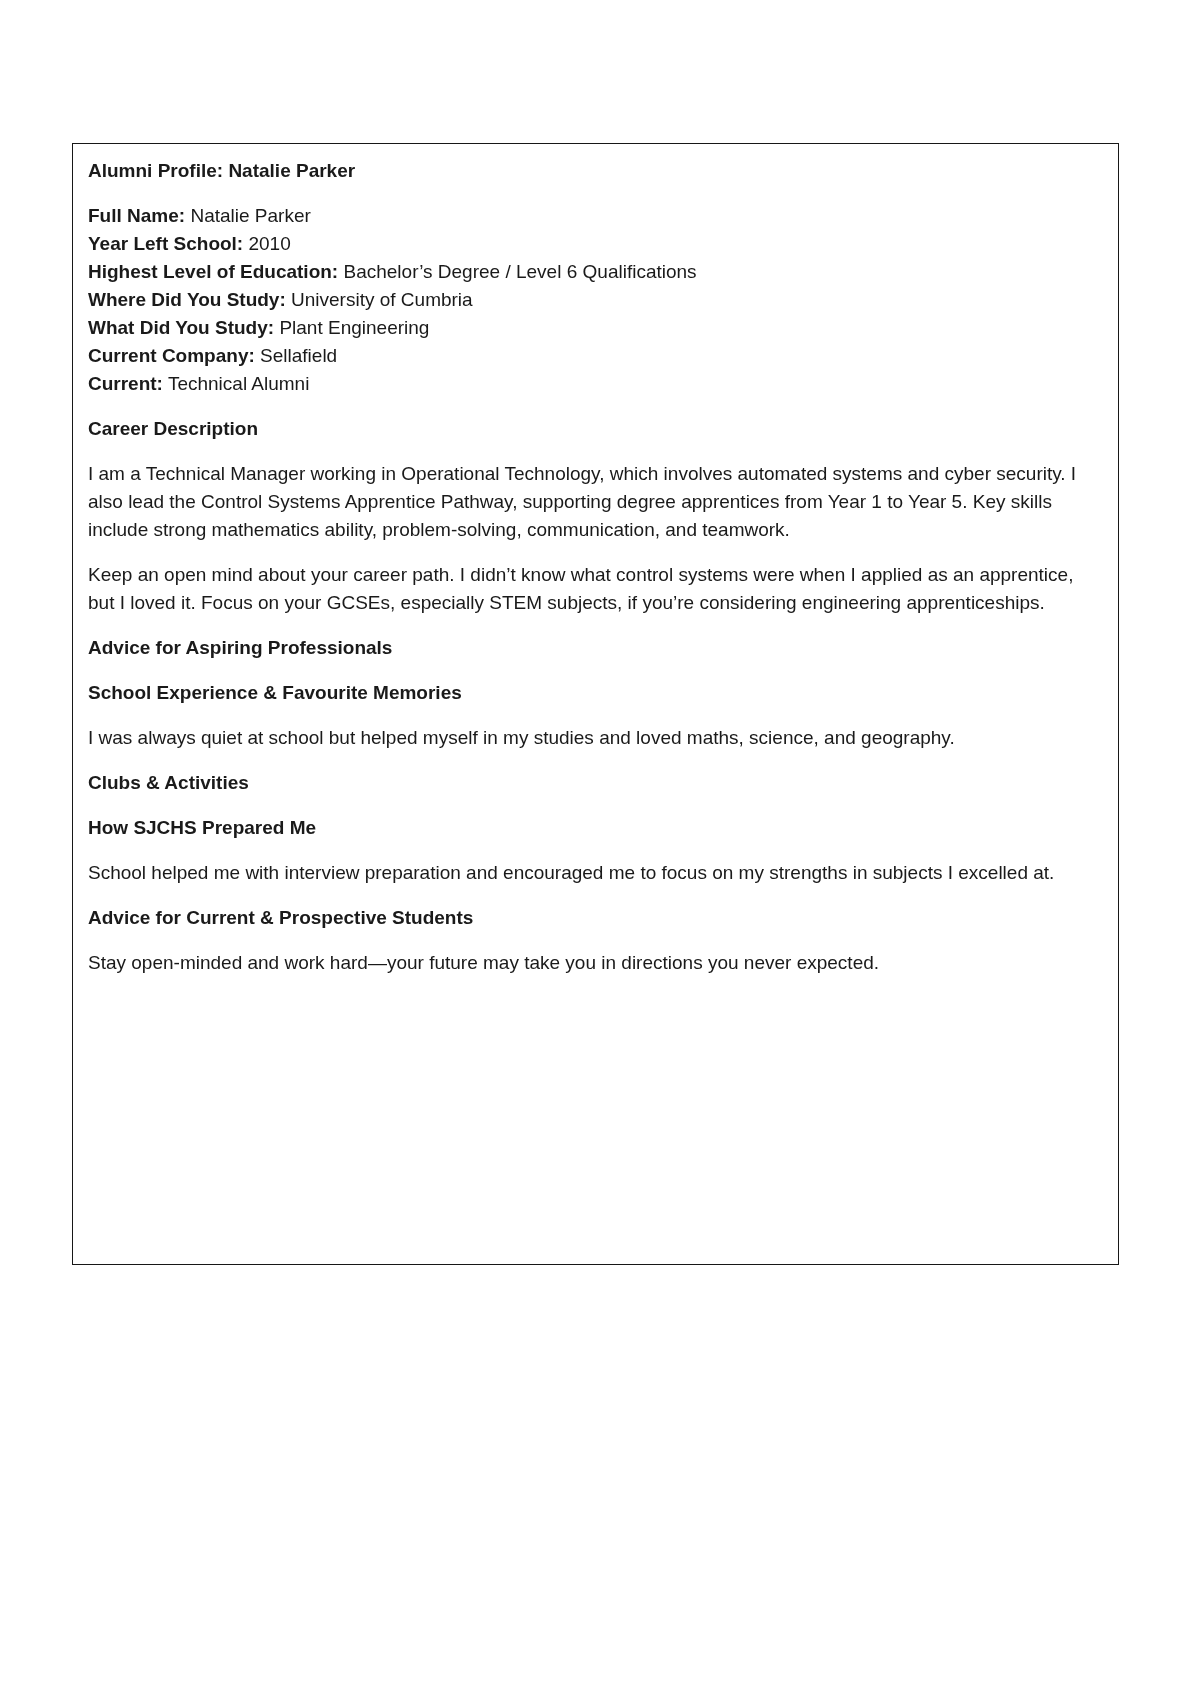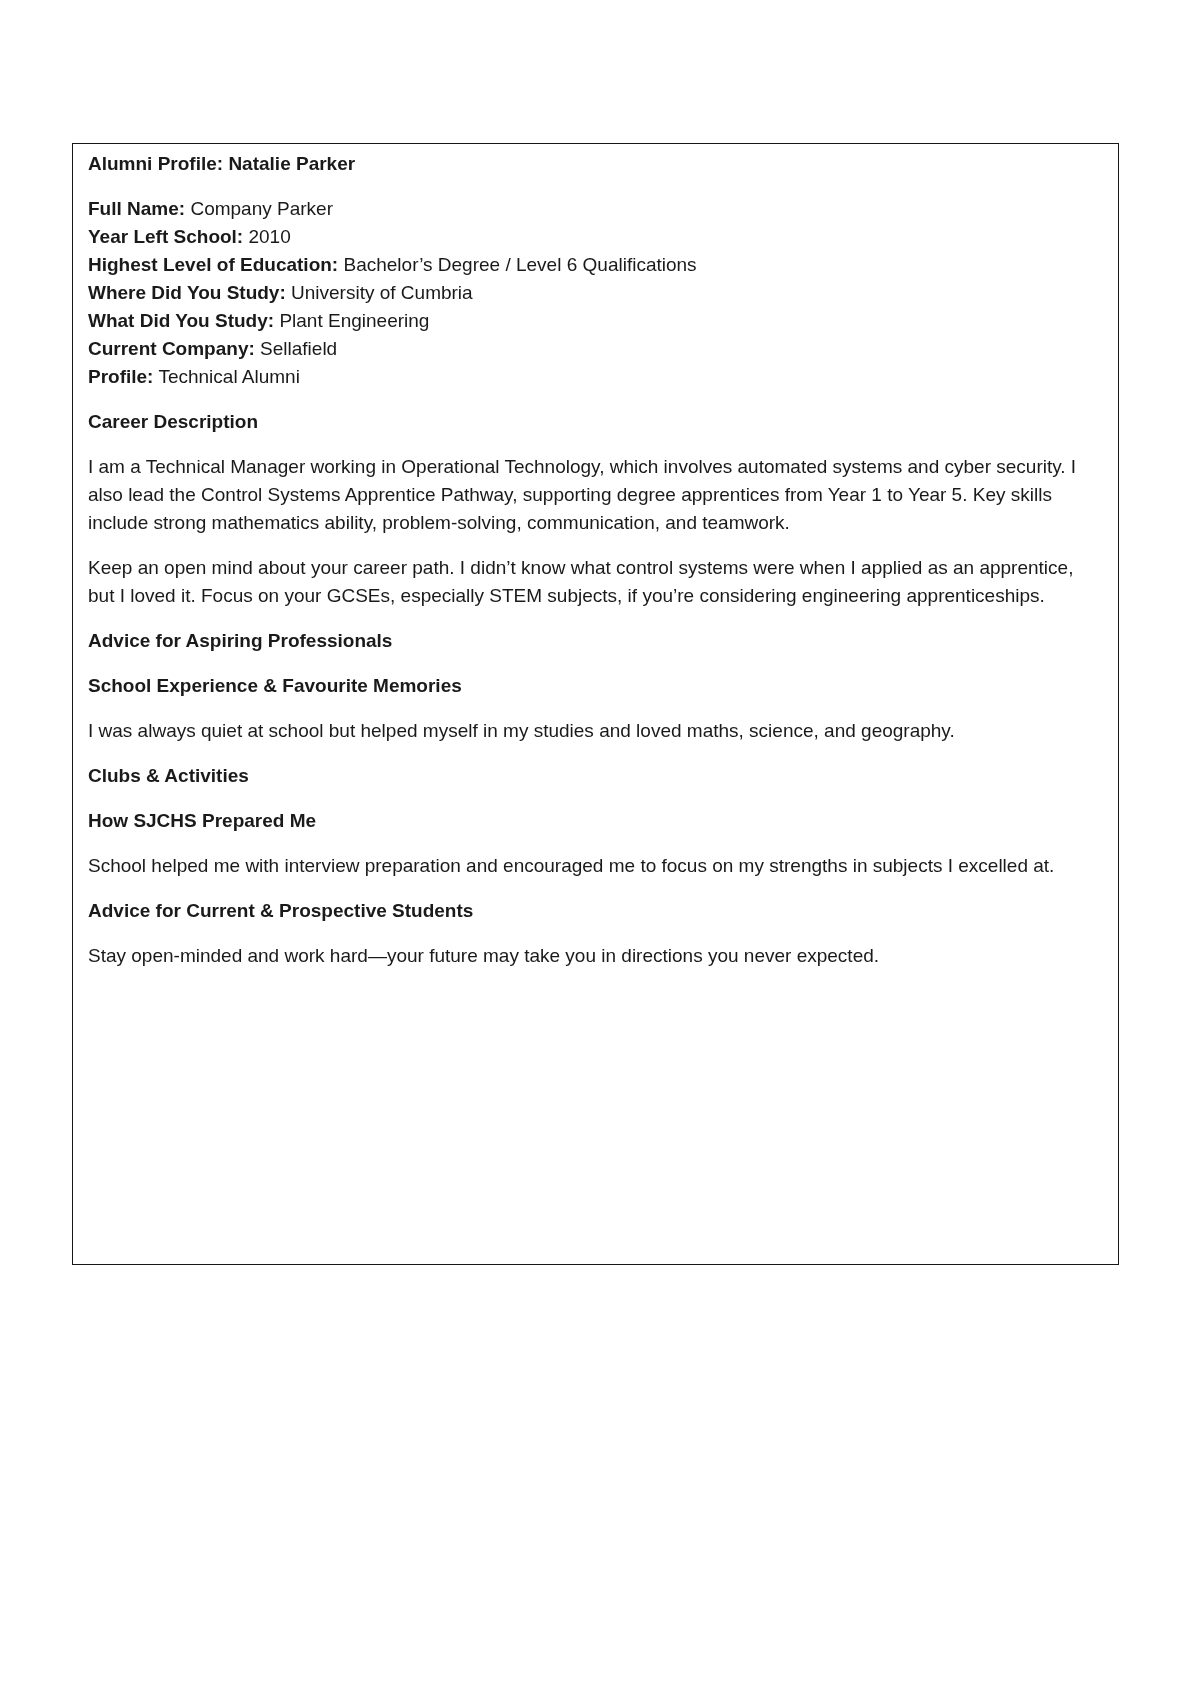--- a/index.html
+++ b/index.html
@@ -22,21 +22,21 @@
     overflow: hidden;
   }
   .profile-box {
     position: absolute;
     left: 72px;
     top: 143px;
     width: 1047px;
     height: 1122px;
     box-sizing: border-box;
     border: 1.5px solid #171717;
-    padding: 6px 15px;
+    padding: 13px 15px;
     background: #ffffff;
   }
   .para {
     margin: 0 0 17px 0;
     font-size: 19px;
     line-height: 28px;
   }
   .bold {
     font-weight: bold;
   }
@@ -50,27 +50,27 @@
 </style>
 </head>
 <body>
 
 <div class="page">
   <div class="profile-box">
 
     <p class="para bold">Alumni Profile: Natalie Parker</p>
 
     <div class="para">
-      <div class="field-row"><b class="lbl">Full Name:</b> <span>Company Parker</span></div>
+      <div class="field-row"><b class="lbl">Full Name:</b> <span>Natalie Parker</span></div>
       <div class="field-row"><b class="lbl">Year Left School:</b> <span>2010</span></div>
       <div class="field-row"><b class="lbl">Highest Level of Education:</b> <span>Bachelor’s Degree / Level 6 Qualifications</span></div>
       <div class="field-row"><b class="lbl">Where Did You Study:</b> <span>University of Cumbria</span></div>
       <div class="field-row"><b class="lbl">What Did You Study:</b> <span>Plant Engineering</span></div>
       <div class="field-row"><b class="lbl">Current Company:</b> <span>Sellafield</span></div>
-      <div class="field-row"><b class="lbl">Profile:</b> <span>Technical Alumni</span></div>
+      <div class="field-row"><b class="lbl">Current:</b> <span>Technical Alumni</span></div>
     </div>
 
     <p class="para bold">Career Description</p>
     <p class="para">I am a Technical Manager working in Operational Technology, which involves automated systems and cyber security. I also lead the Control Systems Apprentice Pathway, supporting degree apprentices from Year 1 to Year 5. Key skills include strong mathematics ability, problem-solving, communication, and teamwork.</p>
 
     <p class="para">Keep an open mind about your career path. I didn’t know what control systems were when I applied as an apprentice, but I loved it. Focus on your GCSEs, especially STEM subjects, if you’re considering engineering apprenticeships.</p>
     <p class="para bold">Advice for Aspiring Professionals</p>
 
     <p class="para bold">School Experience &amp; Favourite Memories</p>
     <p class="para">I was always quiet at school but helped myself in my studies and loved maths, science, and geography.</p>

